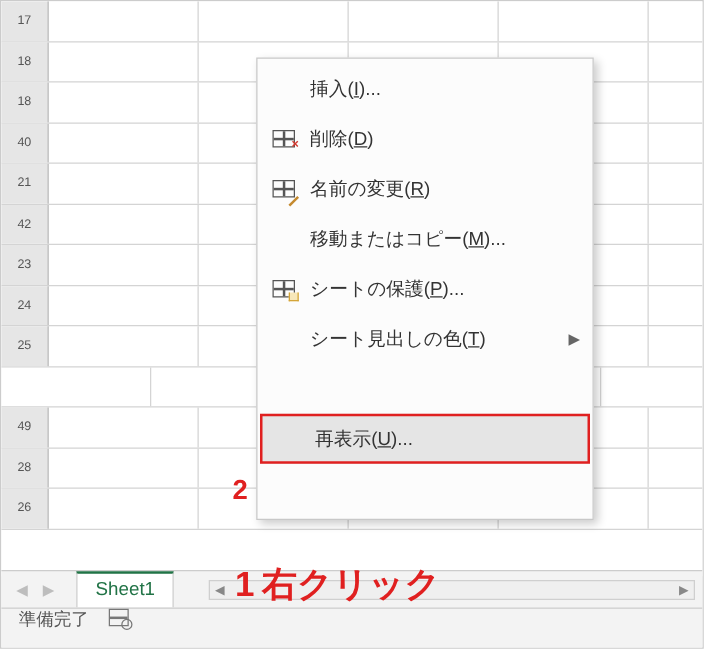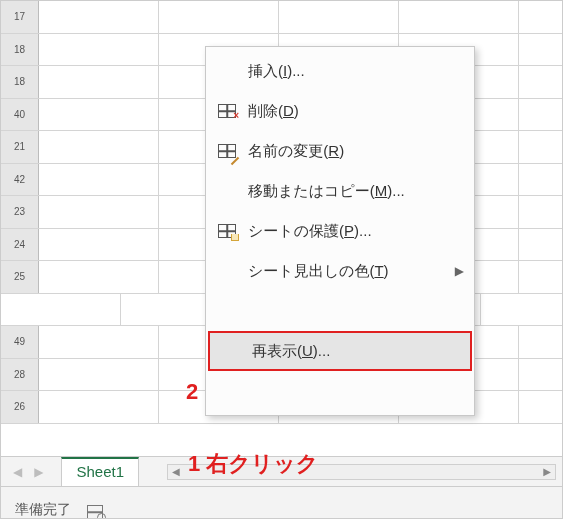--- a/index.html
+++ b/index.html
@@ -94,21 +94,21 @@
   
   .statusbar {
     position: absolute;
     left: 0;
     top: 485px;
     width: 100%;
     height: 33px;
     background: #f3f3f3;
     border-top: 1px solid #ccc;
     display: flex;
-    align-items: flex-end;
+    align-items: flex-start;
     gap: 16px;
     padding: 0 14px;
     font-size: 14px;
     color: #555;
   }
   
   .menu {
     position: absolute;
     top: 45px;
     left: 204px;
@@ -148,21 +148,21 @@
     border: 2px solid #e02020;
     margin: 0 2px;
   }
   
   .ann1 {
     position: absolute;
     top: 448px;
     left: 187px;
     color: #e02020;
     font-weight: bold;
-    font-size: 22px;
+    font-size: 28px;
     z-index: 20;
     white-space: nowrap;
   }
   .ann1 .num { margin-right: 6px; }
   .ann2 {
     position: absolute;
     top: 378px;
     left: 185px;
     color: #e02020;
     font-weight: bold;

